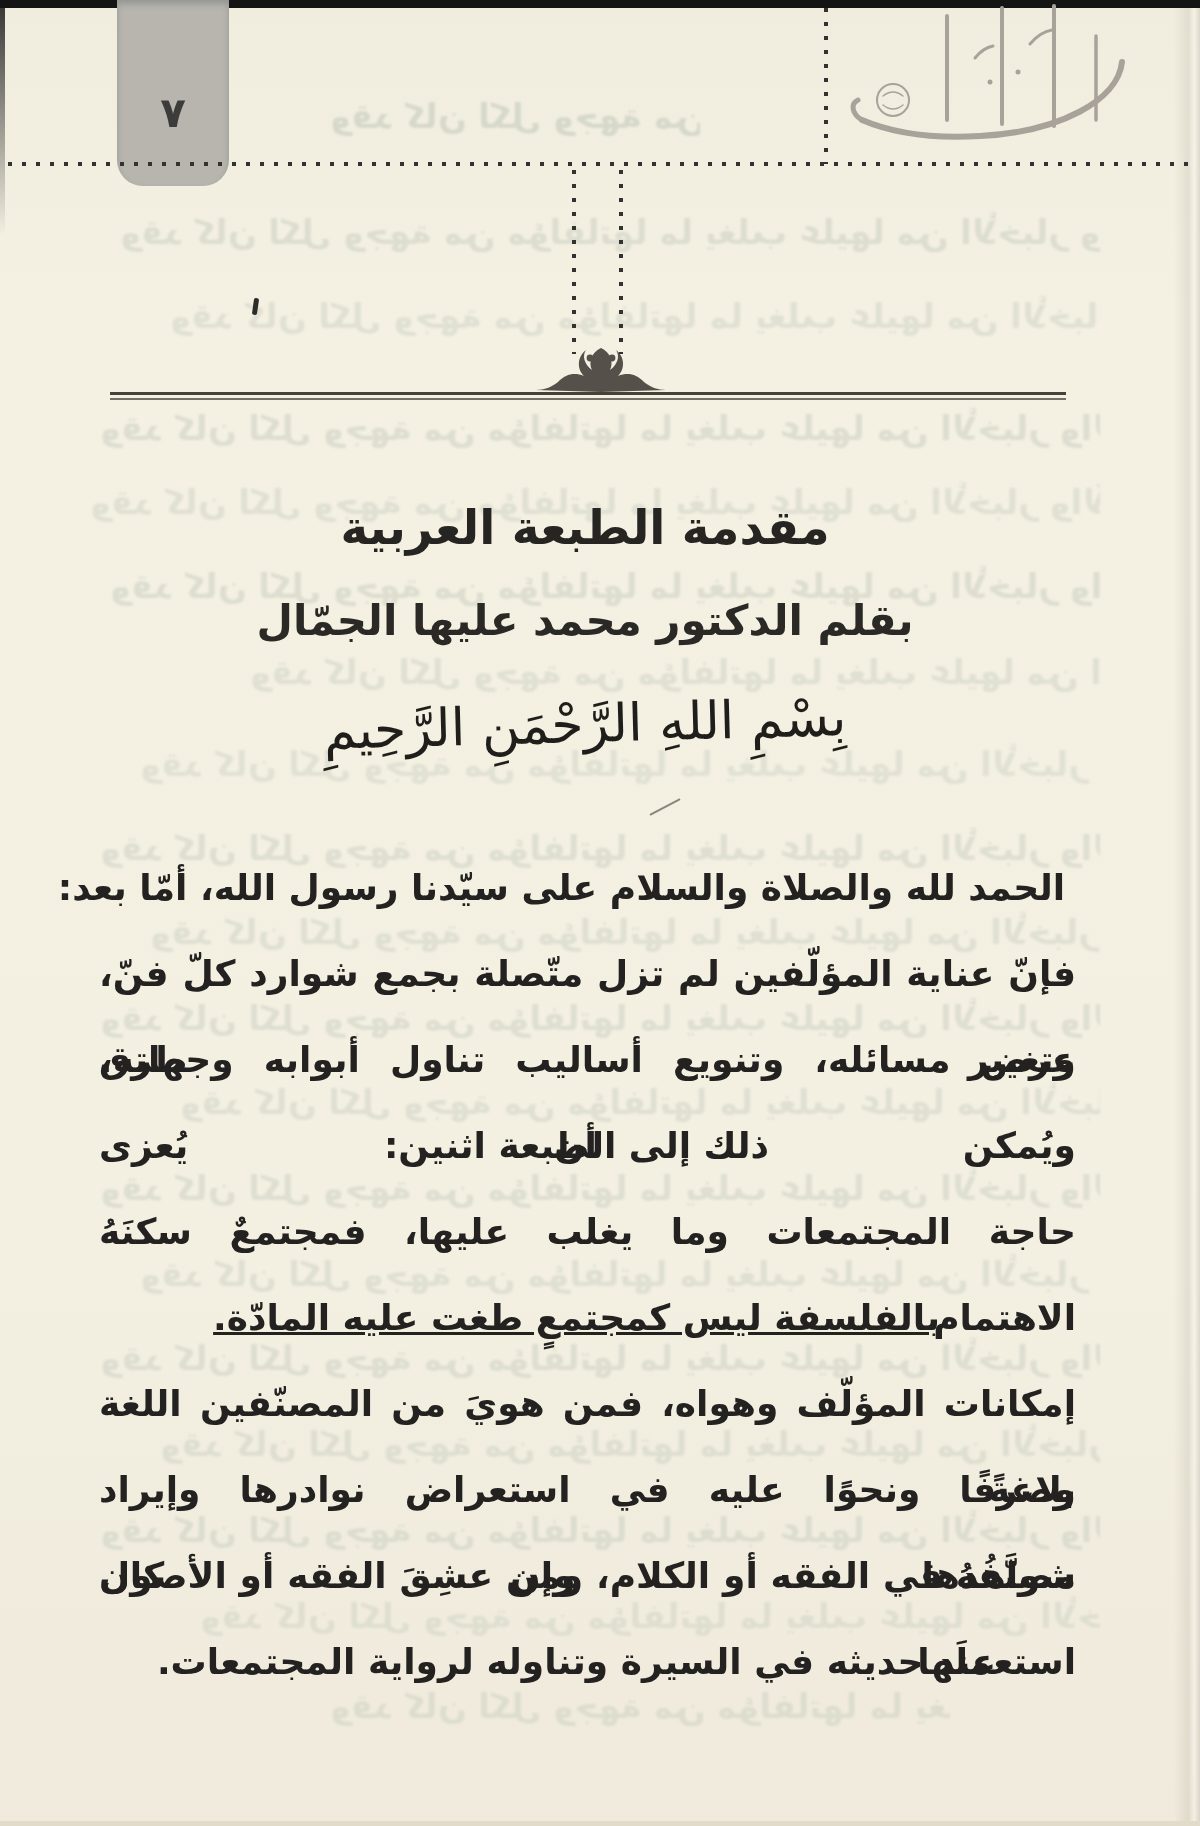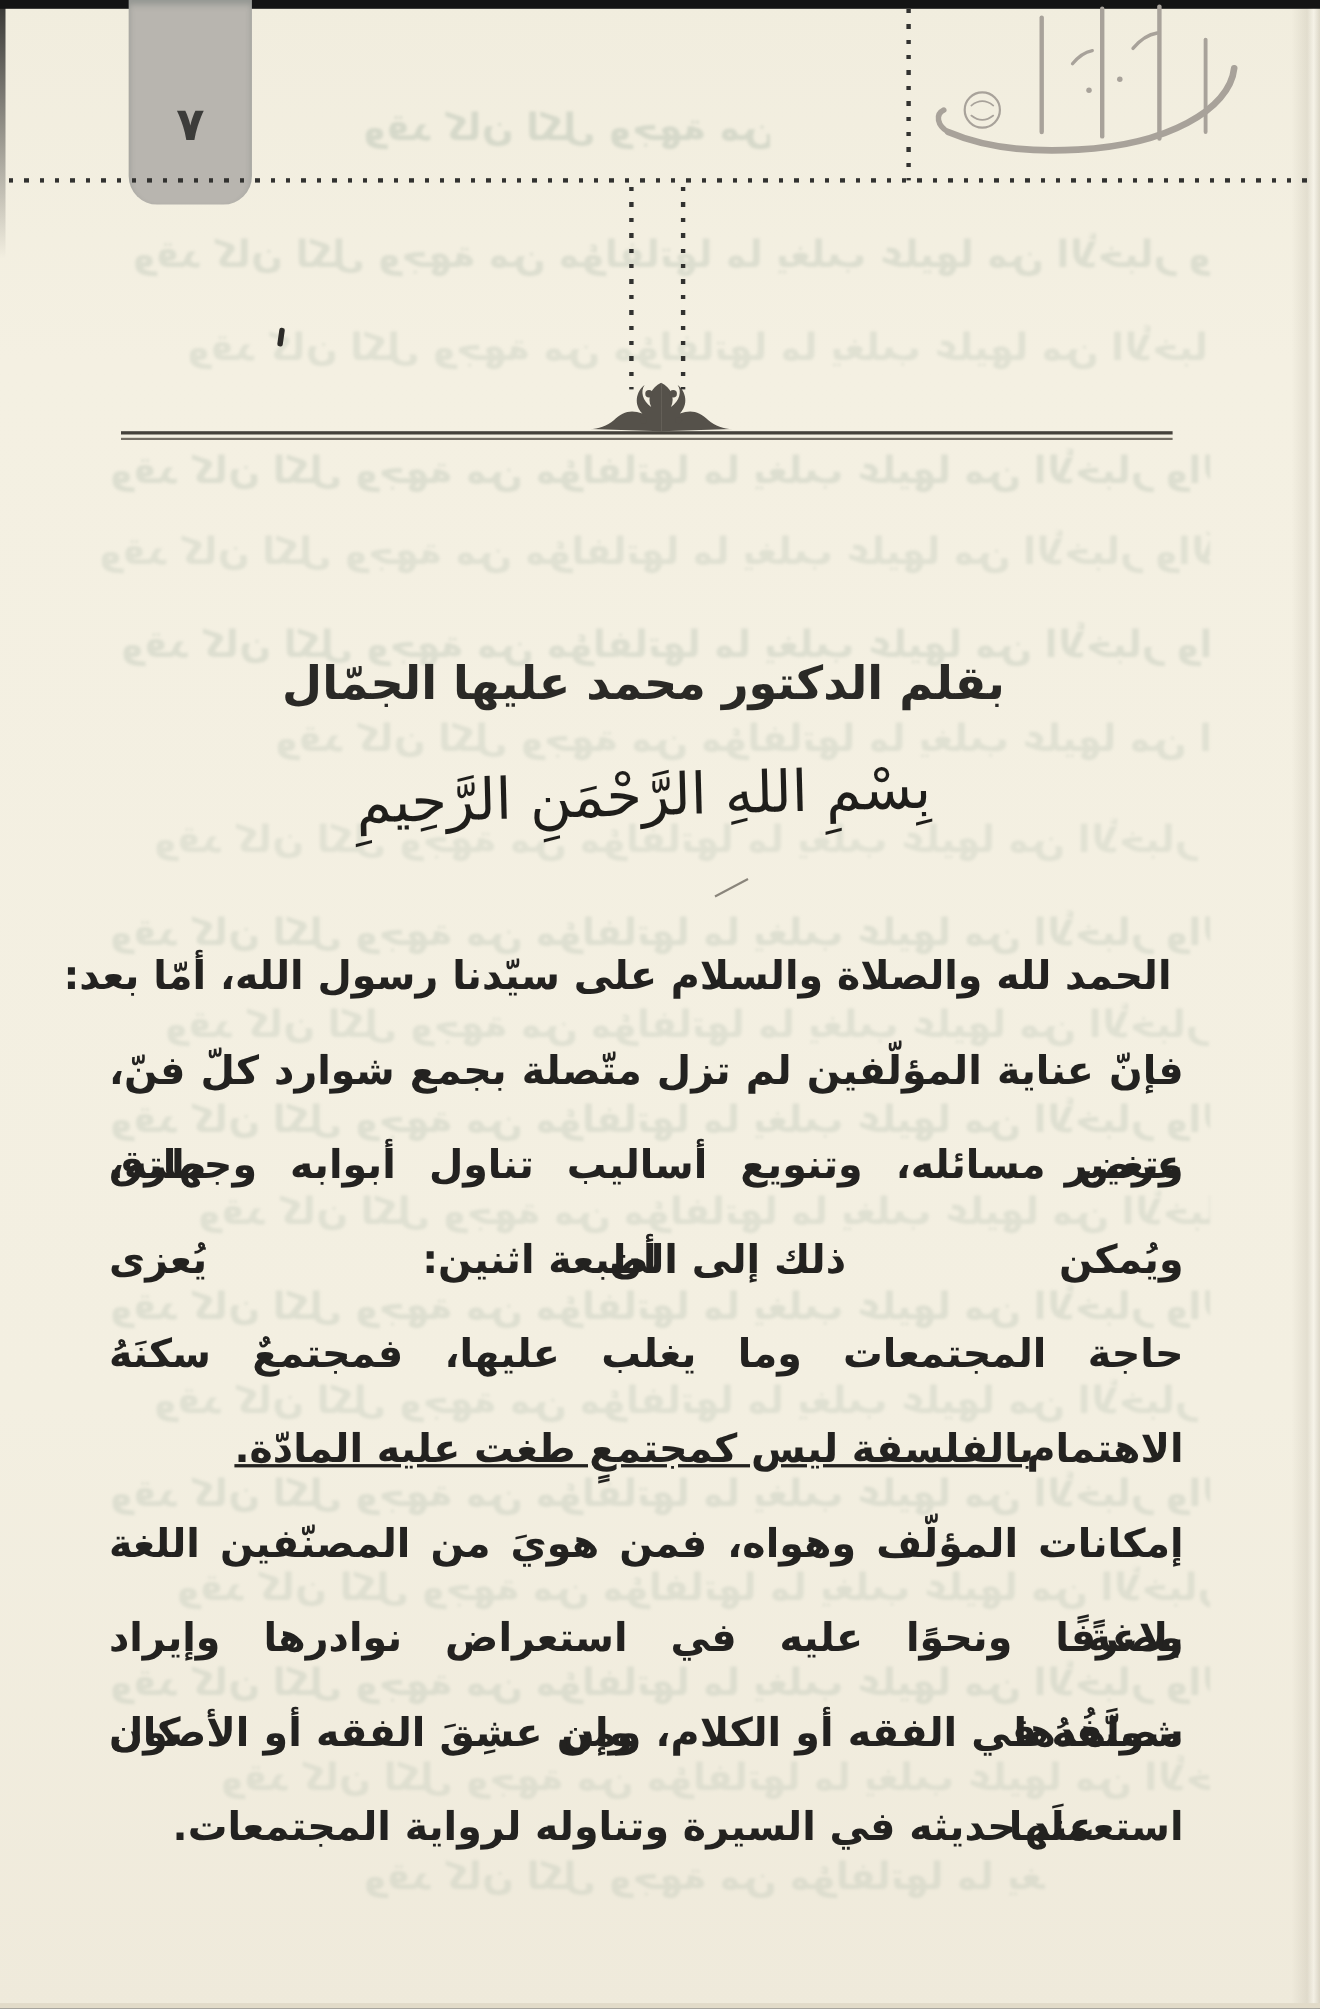--- a/index.html
+++ b/index.html
@@ -114,20 +114,21 @@
       <path d="M73,2 C82,6 86,16 82,24 C90,18 92,10 88,4 C96,10 98,22 90,30 C100,26 108,28 116,36 C122,41 130,44 138,44 L73,46 Z"></path>
       <circle cx="62" cy="12" r="3.4"></circle>
       <circle cx="84" cy="12" r="3.4"></circle>
       <circle cx="57" cy="36" r="3.0"></circle>
       <circle cx="89" cy="36" r="3.0"></circle>
     </g>
   </svg>
   <div class="rule1"></div>
   <div class="rule2"></div>
 
+  <div class="title-main">مقدمة الطبعة العربية</div>
   <div class="title-by">بقلم الدكتور محمد عليها الجمّال</div>
   <div class="basmala">بِسْمِ اللهِ الرَّحْمَنِ الرَّحِيمِ</div>
   <div class="slash"></div>
 
   <div id="body-text">
       <div class="bodyline" dir="rtl" style="top: 845px;">الحمد لله والصلاة والسلام على سيّدنا رسول الله، أمّا بعد:</div>
       <div class="bodyline j" dir="rtl" style="top: 931px;">فإنّ عناية المؤلّفين لم تزل متّصلة بجمع شوارد كلّ فنّ، وتغيير طرق</div>
       <div class="bodyline j" dir="rtl" style="top: 1017px;">عرض مسائله، وتنويع أساليب تناول أبوابه وجهاته، ويُمكن أن يُعزى</div>
       <div class="bodyline" dir="rtl" style="top: 1103px;">ذلك إلى الطبعة اثنين:</div>
       <div class="bodyline j" dir="rtl" style="top: 1189px;">حاجة المجتمعات وما يغلب عليها، فمجتمعٌ سكنَهُ الاهتمام</div>

